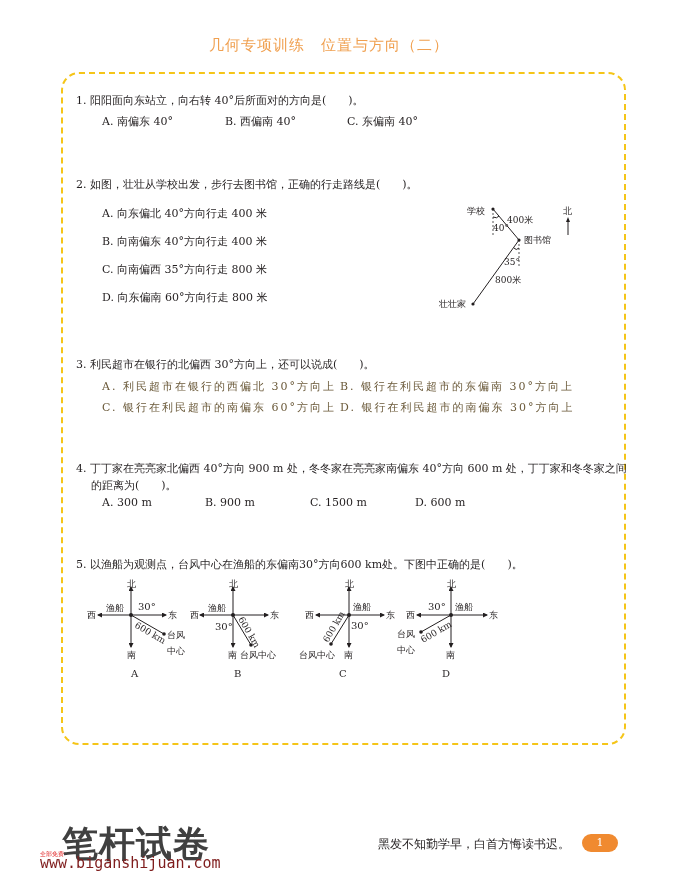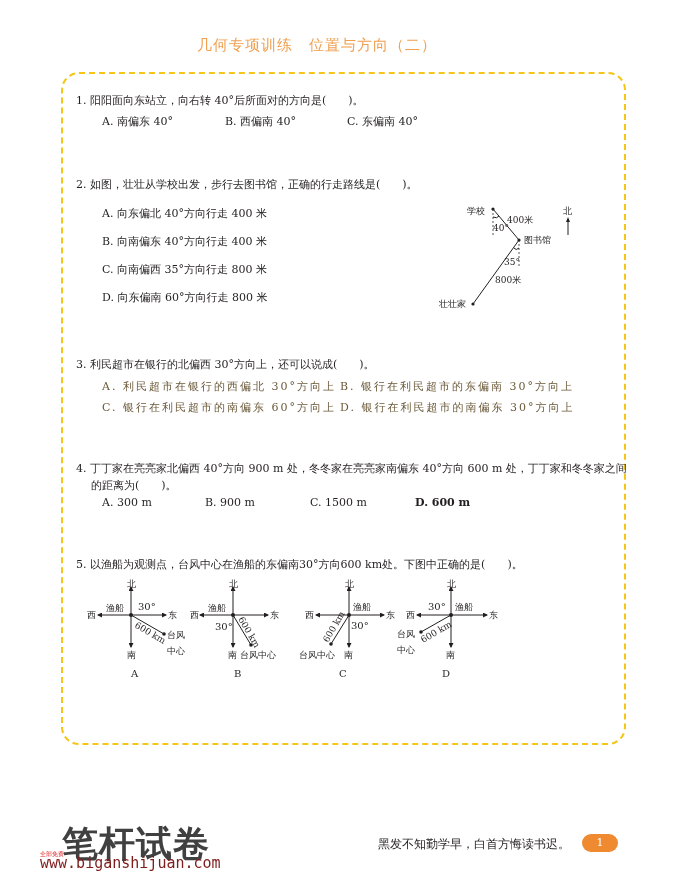--- a/index.html
+++ b/index.html
@@ -1,18 +1,18 @@
 <!DOCTYPE html>
 <html><head>
 <meta charset="utf-8">
 <style>
   * { box-sizing: border-box; margin: 0; padding: 0; }
   body { width: 687px; height: 891px; background: #ffffff; position: relative; overflow: hidden;
          font-family: "DejaVu Serif", "Liberation Serif", serif; color: #231f20; }
-  .title { position: absolute; top: 36px; left: 0; width: 634px; text-align: center;
+  .title { position: absolute; top: 36px; left: 12px; width: 634px; text-align: center;
            font-size: 15px; color: #f0a050; letter-spacing: 1px; }
   .frame { position: absolute; left: 61px; top: 72px; width: 565px; height: 673px;
            border: 2px dashed #f5c518; border-radius: 18px; }
   .q { position: absolute; font-size: 11px; line-height: 16px; white-space: nowrap; }
   .opt { position: absolute; font-size: 11px; white-space: nowrap; margin-left: 12px; }
   .opt.q3 { color: #6b5a3a; letter-spacing: 2px; }
   .diagram { position: absolute; }
   .diagram text { font-family: "DejaVu Serif", serif; fill: #231f20; }
   .footer-logo { position: absolute; left: 40px; top: 820px; }
   .logo-main { position: absolute; left: 22px; top: 0; font-size: 36px; font-weight: bold;
@@ -81,21 +81,21 @@
 <div class="opt q3" style="left:328px;top:400px;">D. 银行在利民超市的南偏东 30°方向上</div>
 
 <div class="q" style="left:76px;top:461px;">
   <span>4.</span>
   <span>丁丁家在亮亮家北偏西 40°方向 900 m 处，冬冬家在亮亮家南偏东 40°方向 600 m 处，丁丁家和冬冬家之间</span>
 </div>
 <div class="q" style="left:91px;top:478px;">的距离为(　　)。</div>
 <div class="opt" style="left:90px;top:496px;">A. 300 m</div>
 <div class="opt" style="left:193px;top:496px;">B. 900 m</div>
 <div class="opt" style="left:298px;top:496px;">C. 1500 m</div>
-<div class="opt" style="left:403px;top:496px;font-weight:bold;">D. 600 m</div>
+<div class="opt" style="left:403px;top:496px;">D. 600 m</div>
 
 <div class="q" style="left:76px;top:557px;">
   <span>5.</span>
   <span>以渔船为观测点，台风中心在渔船的东偏南30°方向600 km处。下图中正确的是(　　)。</span>
 </div>
 
 <svg class="diagram" style="left:84px;top:577px;" width="110" height="110">
   <defs>
       <marker id="ar" markerWidth="5" markerHeight="5" refX="4" refY="2.5" orient="auto">
         <path d="M0,0 L5,2.5 L0,5 z" fill="#231f20"></path>

